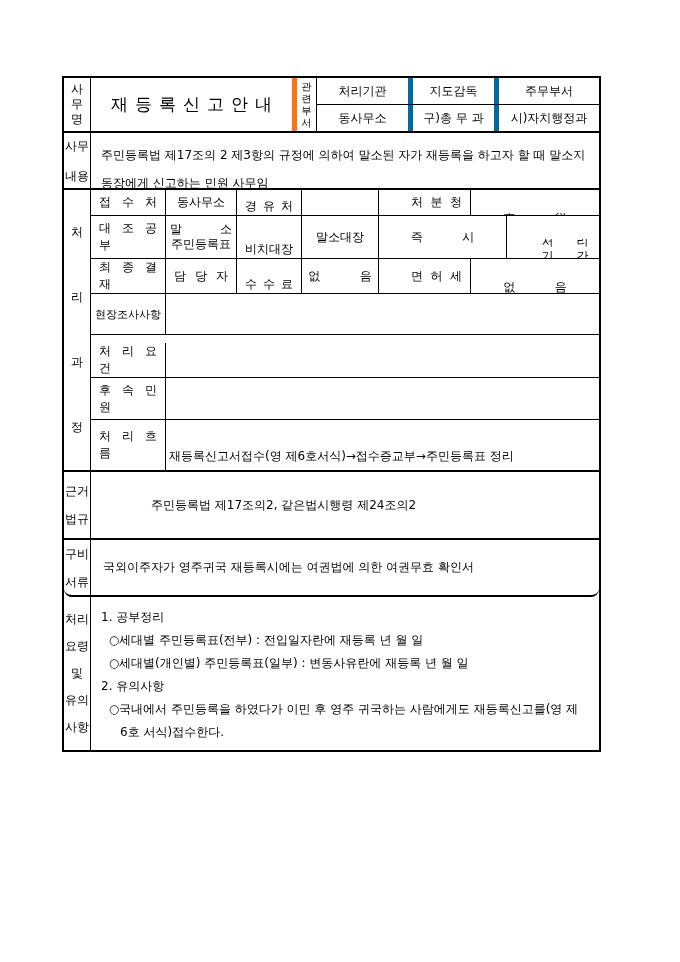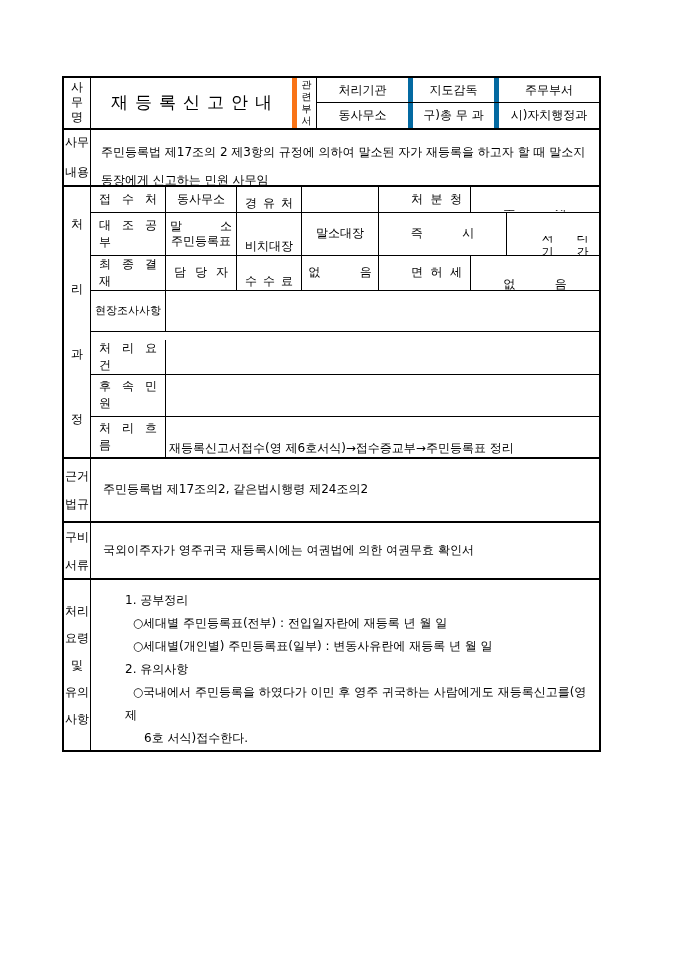--- a/index.html
+++ b/index.html
@@ -8,26 +8,26 @@
     font-family:"DejaVu Sans","Liberation Sans",sans-serif;
     color:#000; -webkit-font-smoothing:none;
   }
   .page { position:relative; width:680px; height:962px; background:#ffffff; overflow:hidden; }
   .doc {
     position:absolute; left:62px; top:76px; width:539px; height:676px;
     border:2px solid #000; box-sizing:border-box;
     display:flex; flex-direction:column; background:#fff;
   }
   .sec { display:flex; flex-direction:row; box-sizing:border-box; border-bottom:2px solid #000; }
-  .sec:last-child { border-bottom:none;gap:24px; }
+  .sec:last-child { border-bottom:none; }
   .s-header { height:55px; }
   .s-detail { height:57px; }
   .s-process { height:282px; }
-  .s-legal { height:68px; }
-  .s-docs { height:57px; }
+  .s-legal { height:68px;gap:48px; }
+  .s-docs { height:57px;border-radius:8px; }
   .s-guide { flex:1; }
 
   .vlabel {
     width:27px; box-sizing:border-box; border-right:1px solid #000;
     display:flex; align-items:center; justify-content:center;
     text-align:center; white-space:pre-wrap; font-size:12px; flex-shrink:0;
   }
   .lh15 { line-height:15px; }
   .lh28 { line-height:28px; }
   .lh30 { line-height:30px; }

